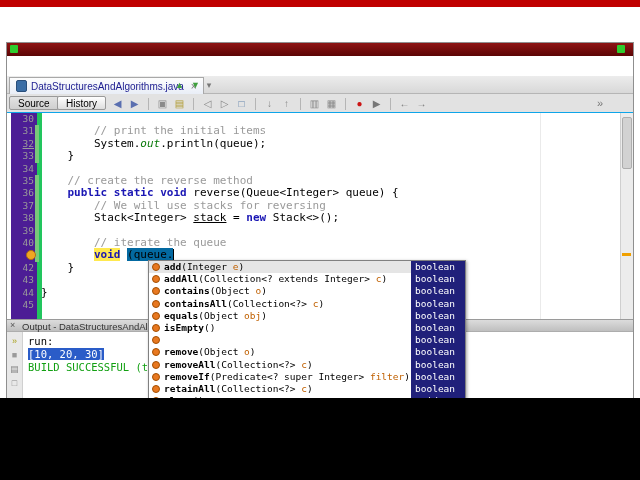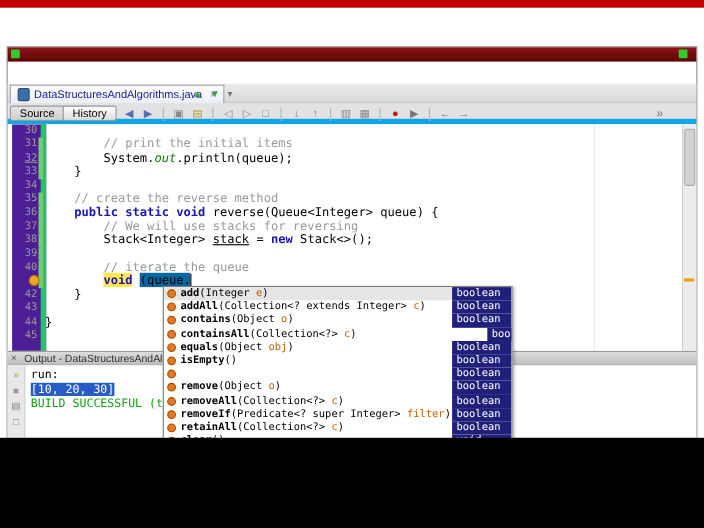--- a/index.html
+++ b/index.html
@@ -21,21 +21,21 @@
           background:linear-gradient(#ececec,#d8d8d8);border-bottom:1px solid #b5b5b5;box-sizing:border-box;}
   .tab{position:absolute;left:2px;top:1px;height:17px;display:flex;align-items:center;gap:4px;
        padding:0 6px;background:linear-gradient(#fdfdfd,#e9eef7);border:1px solid #a8a8a8;border-bottom:none;box-sizing:border-box;}
   .java-icon{width:9px;height:10px;background:#3b6ea5;border-radius:2px;border:1px solid #2a4f7a;}
   .tab-label{font-size:10px;color:#1b1b8f;white-space:nowrap;}
   .tab-close{font-size:10px;color:#777;margin-left:3px;}
   #tab-extra-icons{position:absolute;left:168px;top:2px;display:flex;gap:7px;}
   .mini-icon{font-size:9px;line-height:14px;}
 
   .toolbar{position:absolute;left:0;top:51px;width:100%;height:19px;background:#e2e2e2;
-           border-bottom:5px solid #0ea5e9;box-sizing:border-box;}
+           border-bottom:1px solid #0ea5e9;box-sizing:border-box;}
   .tb-btn{position:absolute;top:2px;height:14px;font-size:10px;line-height:13px;padding:0 8px;
           background:linear-gradient(#ffffff,#dedede);border:1px solid #999;border-radius:2px;box-sizing:border-box;}
   #btn-source{left:2px;background:linear-gradient(#e3e3e3,#cfcfcf);}
   #btn-history{left:50px;}
   #toolbar-icons{position:absolute;left:104px;top:2px;height:15px;display:flex;align-items:center;gap:4px;}
   .tb-icon{font-size:10px;width:13px;text-align:center;line-height:15px;}
   .tb-sep{width:1px;height:12px;background:#b5b5b5;margin:0 3px;}
   .tb-right-icon{position:absolute;right:30px;top:3px;font-size:11px;color:#777;}
 
   .editor{position:absolute;left:0;top:70px;width:100%;height:206px;background:#fff;overflow:hidden;}
@@ -231,21 +231,21 @@
       <div class="cmp-row" style="top: 12.2px;">
         <span class="cmp-icon"></span>
         <span class="cmp-sig"><span class="cm-m">addAll</span><span class="cm-p">(Collection&lt;? extends Integer&gt; </span><span class="cm-o">c</span><span class="cm-p">)</span></span>
         <span class="cmp-ret">boolean</span>
       </div>
       <div class="cmp-row" style="top: 24.4px;">
         <span class="cmp-icon"></span>
         <span class="cmp-sig"><span class="cm-m">contains</span><span class="cm-p">(Object </span><span class="cm-o">o</span><span class="cm-p">)</span></span>
         <span class="cmp-ret">boolean</span>
       </div>
-      <div class="cmp-row" style="top: 36.6px; padding-left: 32px;">
+      <div class="cmp-row" style="top: 36.6px;">
         <span class="cmp-icon"></span>
         <span class="cmp-sig"><span class="cm-m">containsAll</span><span class="cm-p">(Collection&lt;?&gt; </span><span class="cm-o">c</span><span class="cm-p">)</span></span>
         <span class="cmp-ret">boolean</span>
       </div>
       <div class="cmp-row" style="top: 48.8px;">
         <span class="cmp-icon"></span>
         <span class="cmp-sig"><span class="cm-m">equals</span><span class="cm-p">(Object </span><span class="cm-o">obj</span><span class="cm-p">)</span></span>
         <span class="cmp-ret">boolean</span>
       </div>
       <div class="cmp-row" style="top: 61px;">

